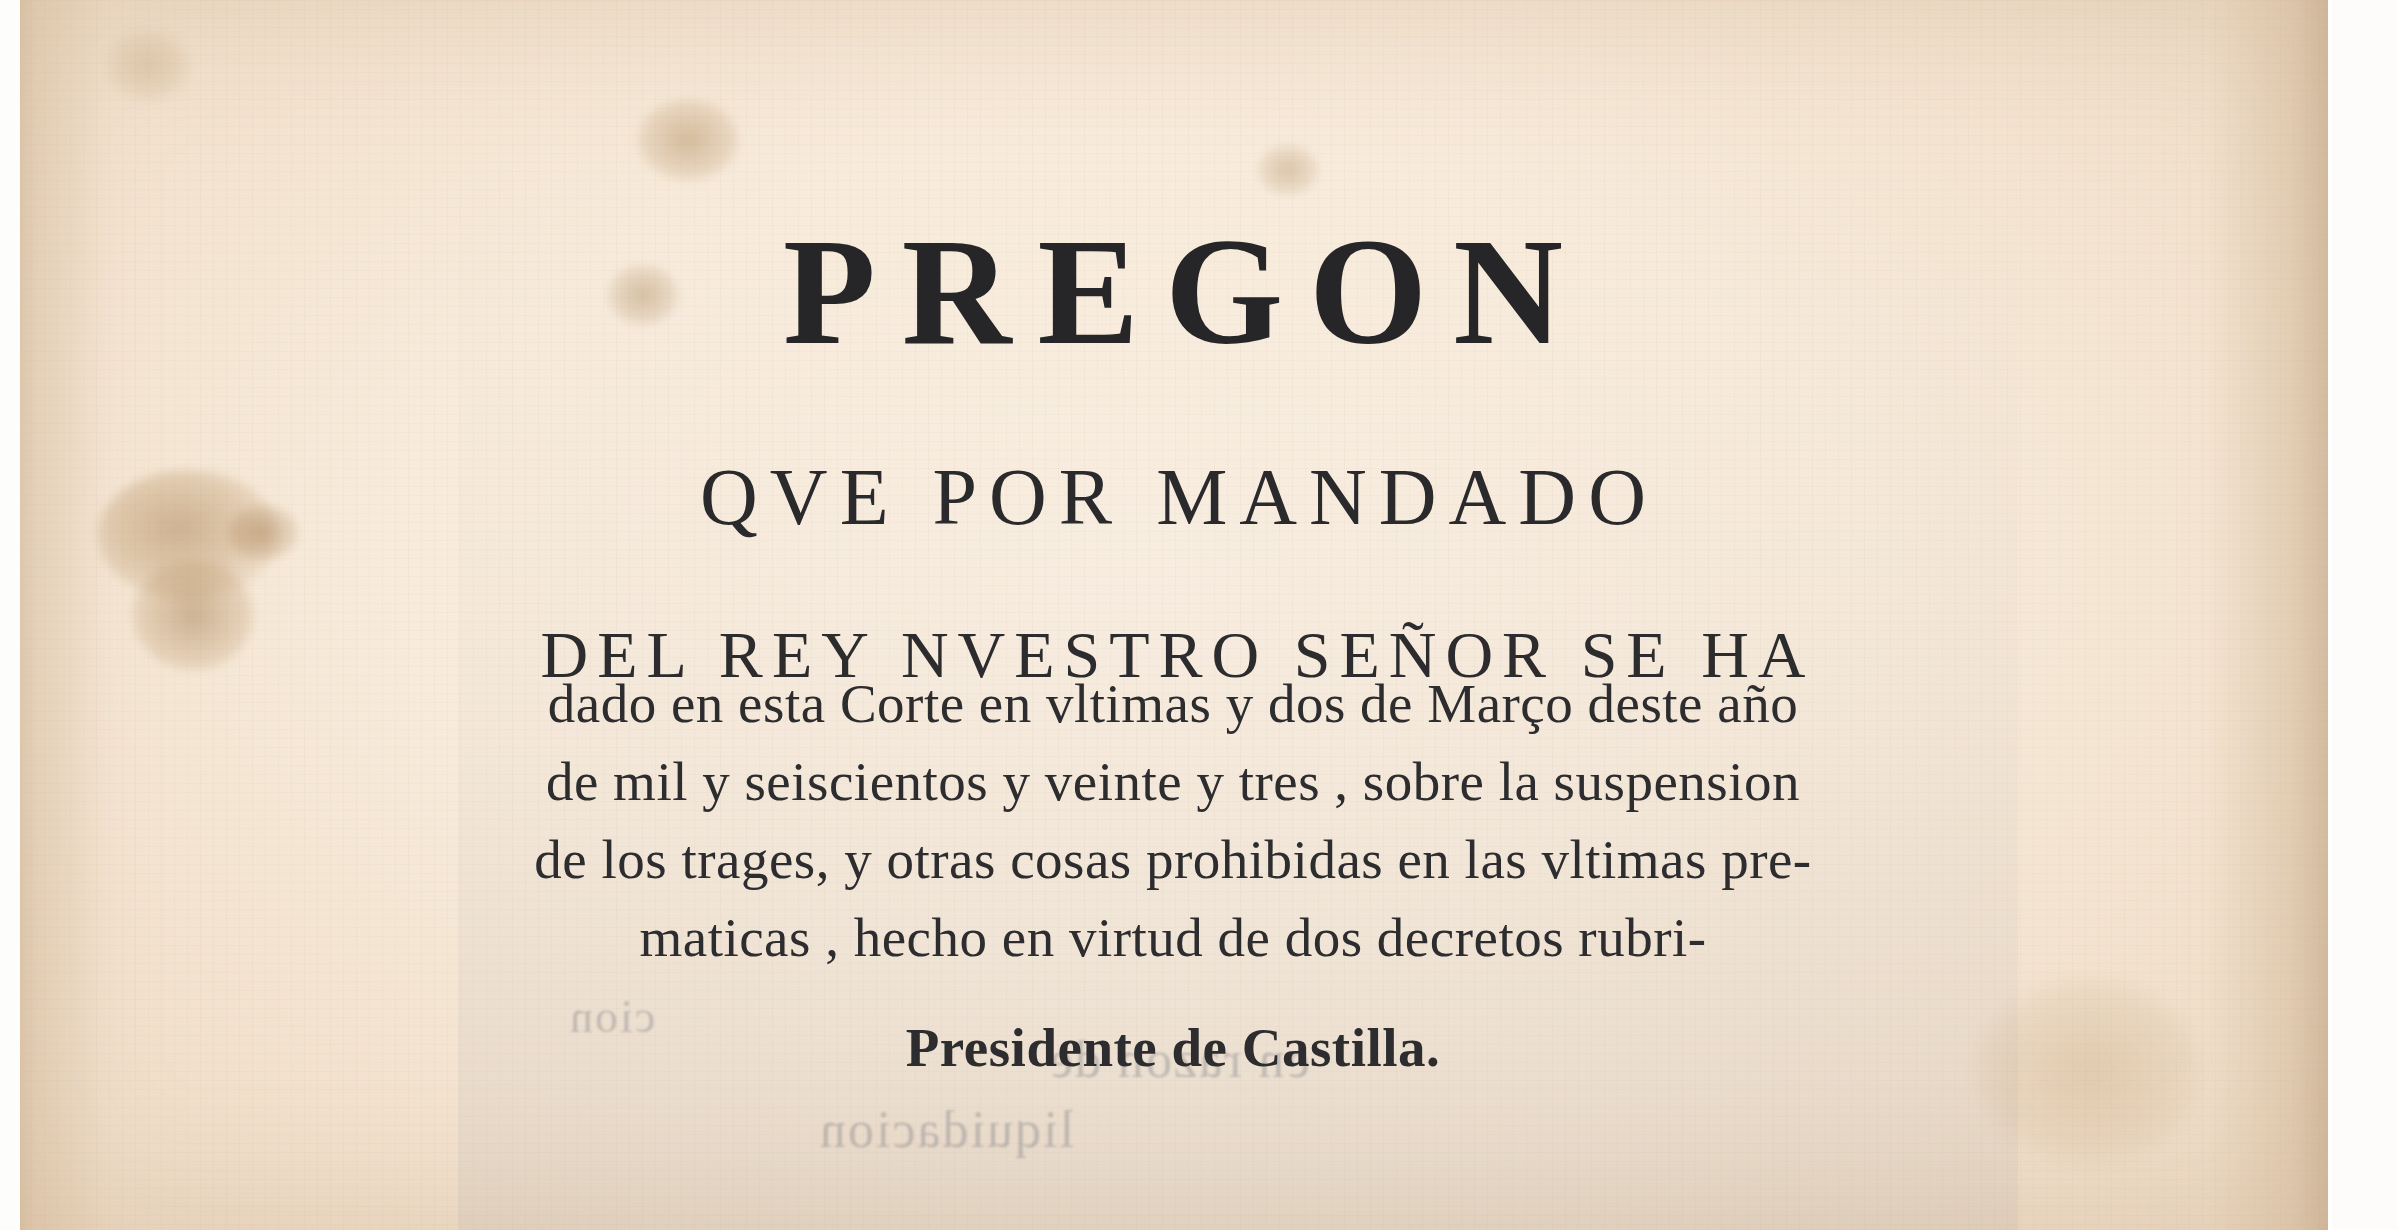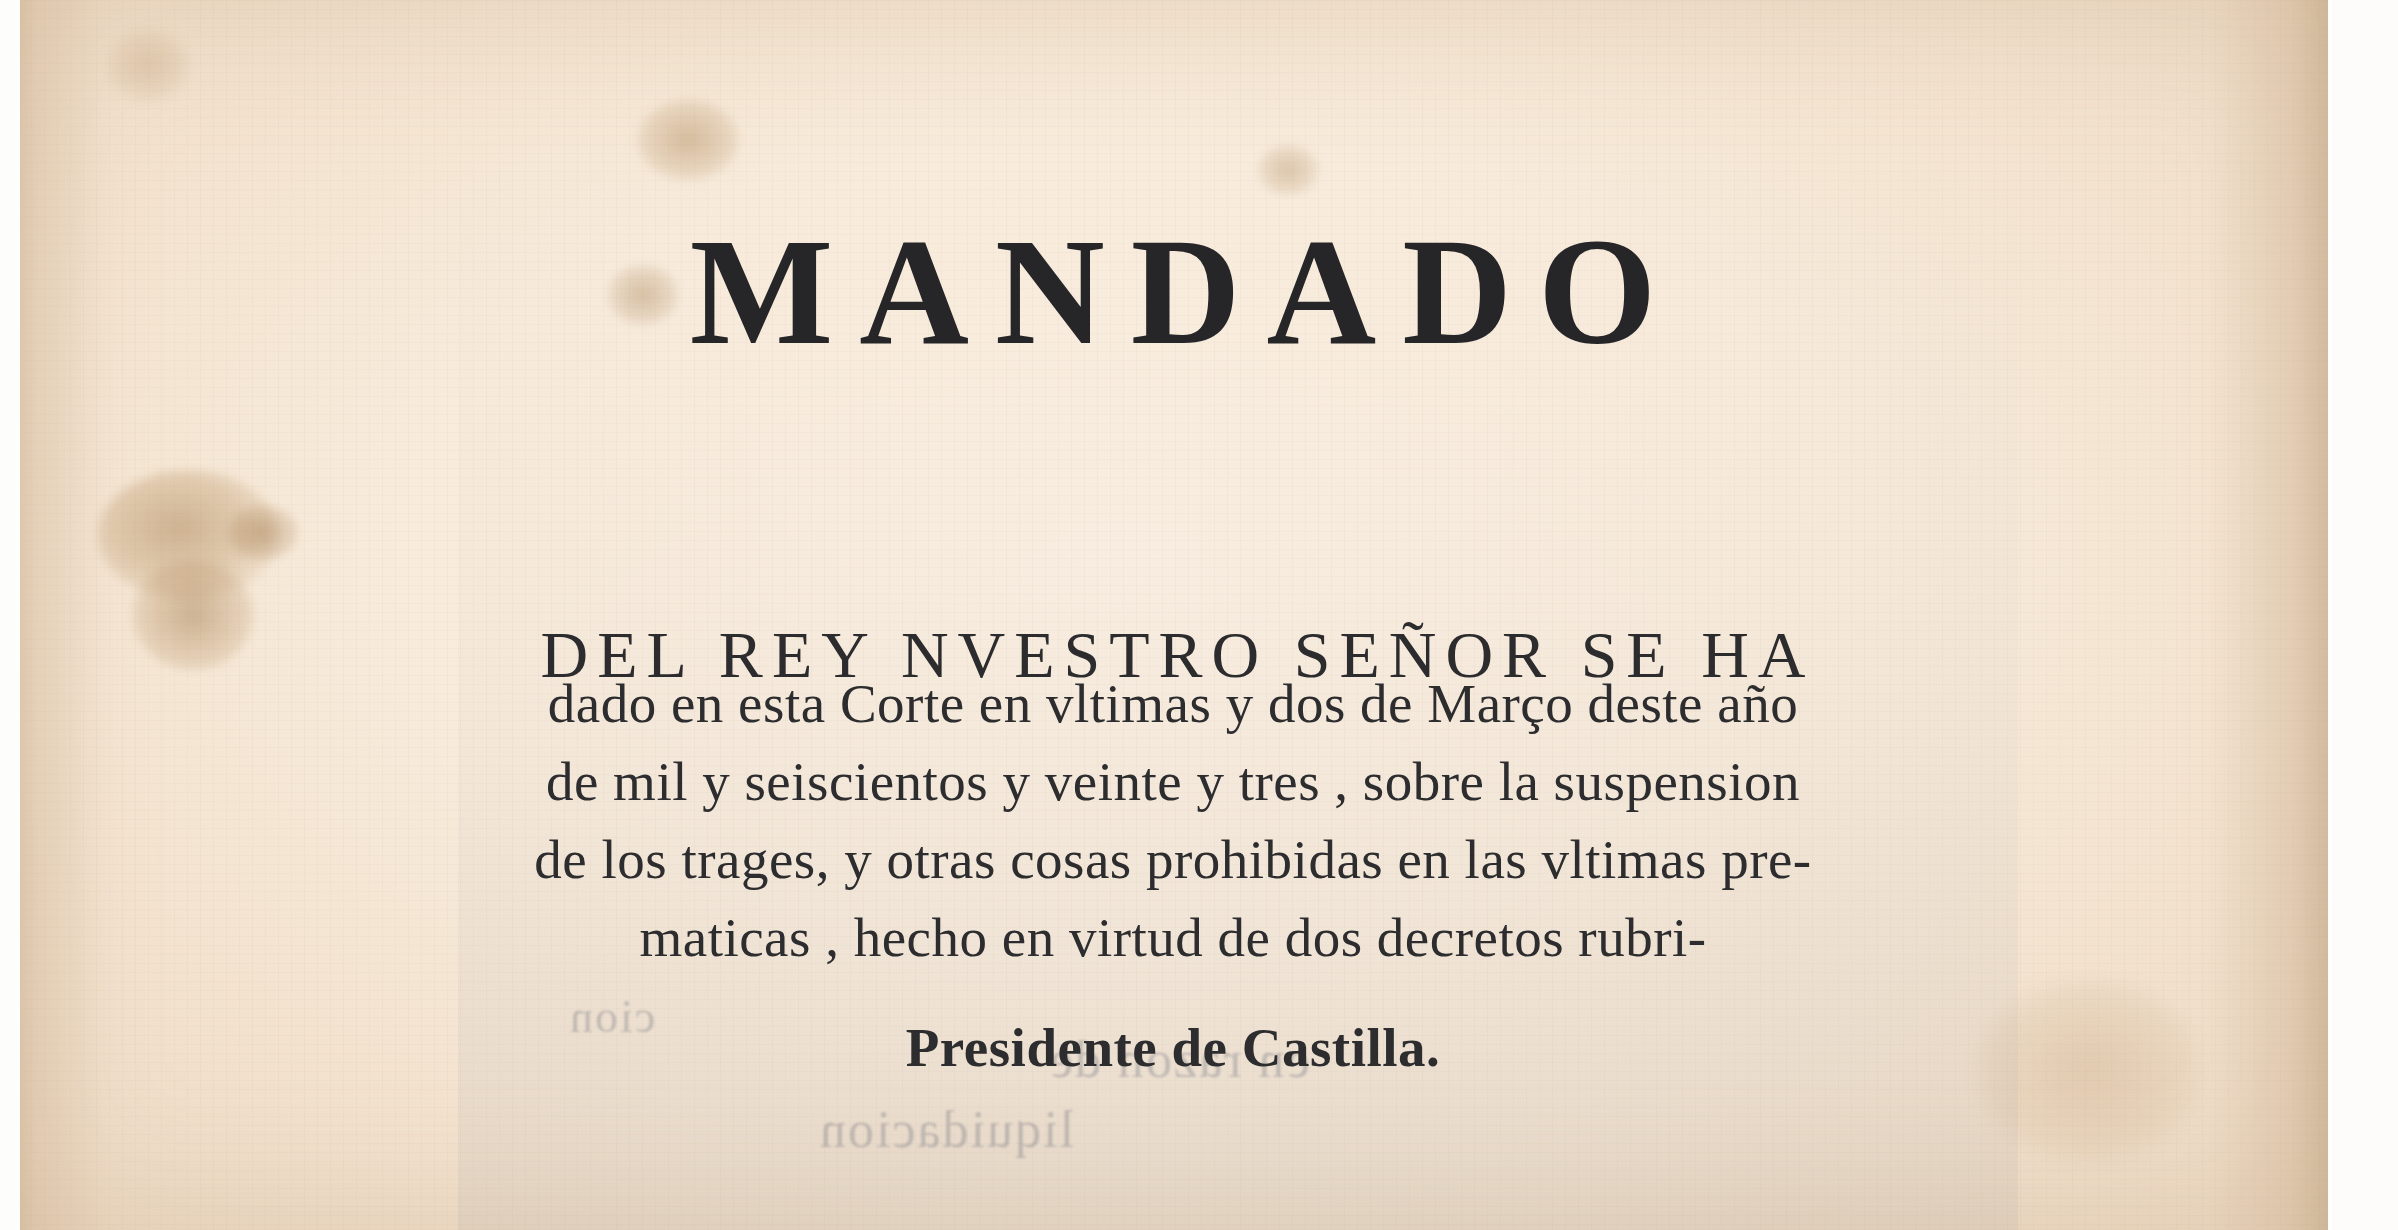--- a/index.html
+++ b/index.html
@@ -214,22 +214,23 @@
                 filter: blur(4px);"></div>
     <div class="stain" style="left:90px; top:30px; width:80px; height:70px;
                 background: radial-gradient(ellipse at 50% 50%, rgba(160,118,66,0.22) 0%, rgba(0,0,0,0) 100%);
                 filter: blur(6px);"></div>
     <div class="stain" style="left:1960px; top:980px; width:220px; height:180px;
                 background: radial-gradient(ellipse at 50% 50%, rgba(168,128,78,0.22) 0%, rgba(0,0,0,0) 100%);
                 filter: blur(9px);"></div>
 
     <div class="textblock">
 
-      <div class="line l-title">MANDADO</div>
-
+      <div class="line l-title">PREGON</div>
+
+      <div class="line l-sub1">QVE POR MANDADO</div>
 
       <div class="line l-sub2">DEL REY NVESTRO SEÑOR SE HA</div>
 
       <div class="line body-line b1">dado en esta Corte en vltimas y dos de Março deste año</div>
       <div class="line body-line b2">de mil y seiscientos y veinte y tres , sobre la suspension</div>
       <div class="line body-line b4">maticas , hecho en virtud de dos decretos rubri-</div>
       <div class="line body-line b3">de los trages, y otras cosas prohibidas en las vltimas pre-</div>
       <div class="line body-line b6">Presidente de Castilla.</div>
 
     </div>

